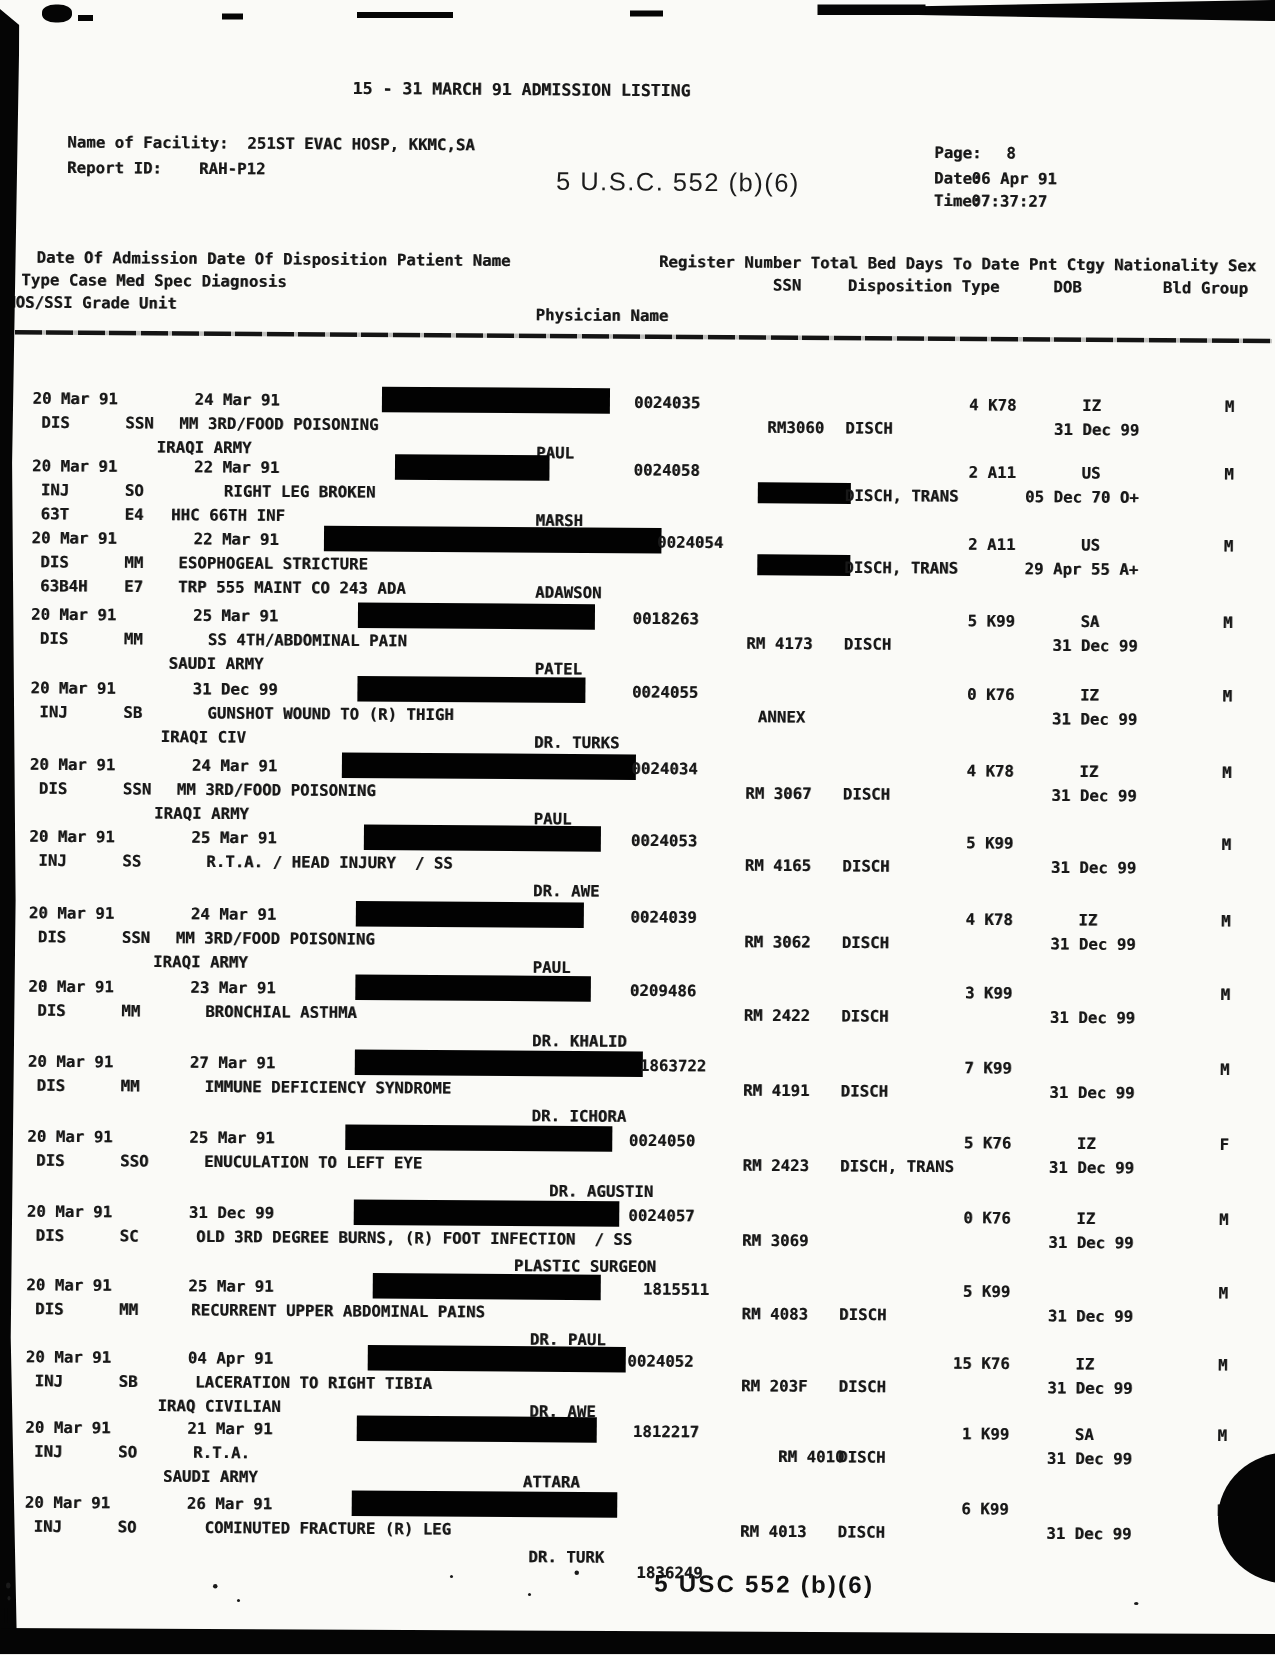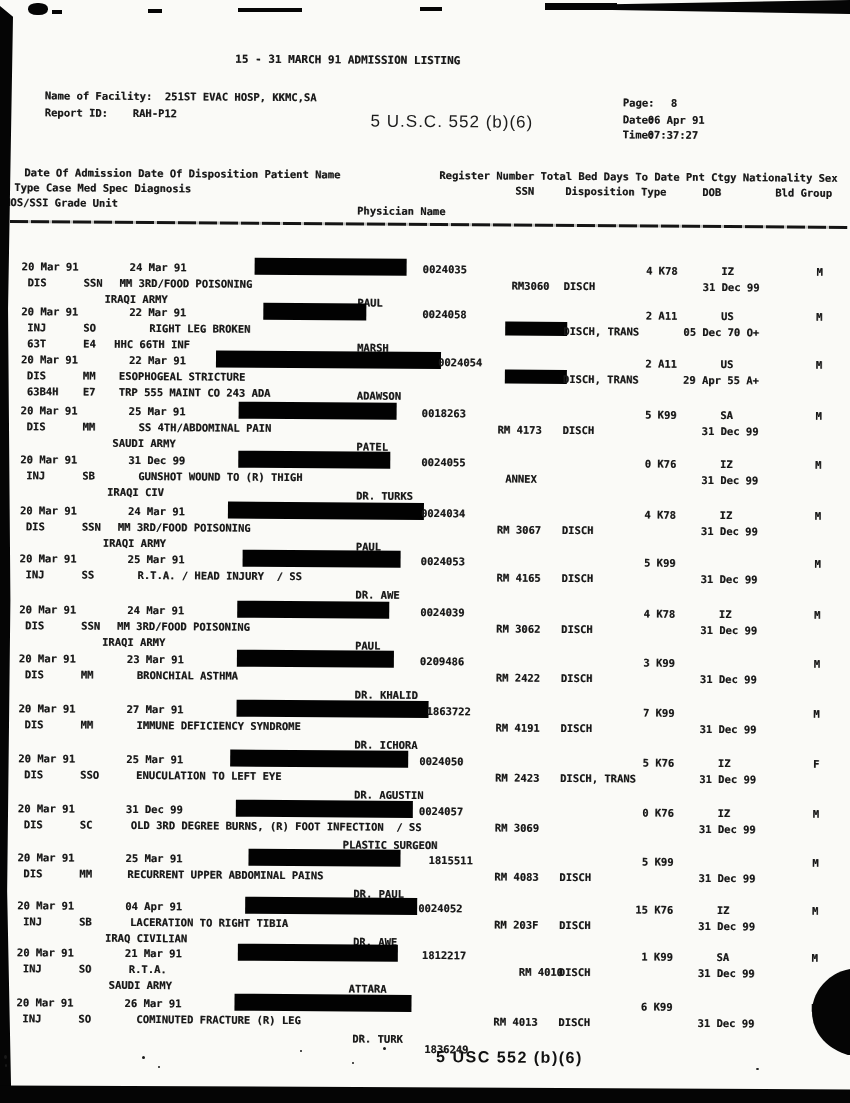--- a/index.html
+++ b/index.html
@@ -219,21 +219,21 @@
         <div class="t" style="left: 421px; top: 752px;">0024050</div>
         <div class="t" style="left: 596px; top: 752px; width: 80px; text-align: right;">5 K76</div>
         <div class="t" style="left: 703px; top: 752px; width: 46px; text-align: center;">IZ</div>
         <div class="t" style="left: 810px; top: 752px; width: 16px; text-align: center;">F</div>
         <div class="t" style="left: 26px; top: 768px;">DIS</div>
         <div class="t" style="left: 82px; top: 768px;">SSO</div>
         <div class="t" style="left: 138px; top: 768px;">ENUCULATION TO LEFT EYE</div>
         <div class="t" style="left: 497px; top: 768px;">RM 2423</div>
         <div class="t" style="left: 562px; top: 768px;">DISCH, TRANS</div>
         <div class="t" style="left: 598px; top: 768px; width: 160px; text-align: right;">31 Dec 99</div>
-        <div class="t" style="left: 356px; top: 786px;">DR. AGUSTIN</div>
+        <div class="t" style="left: 368px; top: 786px;">DR. AGUSTIN</div>
         <div class="t" style="left: 20px; top: 802px;">20 Mar 91</div>
         <div class="t" style="left: 128px; top: 802px;">31 Dec 99</div>
         <div class="redact" style="left: 238px; top: 798px; width: 177px; height: 17px;"></div>
         <div class="t" style="left: 421px; top: 802px;">0024057</div>
         <div class="t" style="left: 596px; top: 802px; width: 80px; text-align: right;">0 K76</div>
         <div class="t" style="left: 703px; top: 802px; width: 46px; text-align: center;">IZ</div>
         <div class="t" style="left: 810px; top: 802px; width: 16px; text-align: center;">M</div>
         <div class="t" style="left: 26px; top: 818px;">DIS</div>
         <div class="t" style="left: 82px; top: 818px;">SC</div>
         <div class="t" style="left: 133px; top: 818px;">OLD 3RD DEGREE BURNS, (R) FOOT INFECTION  / SS</div>

